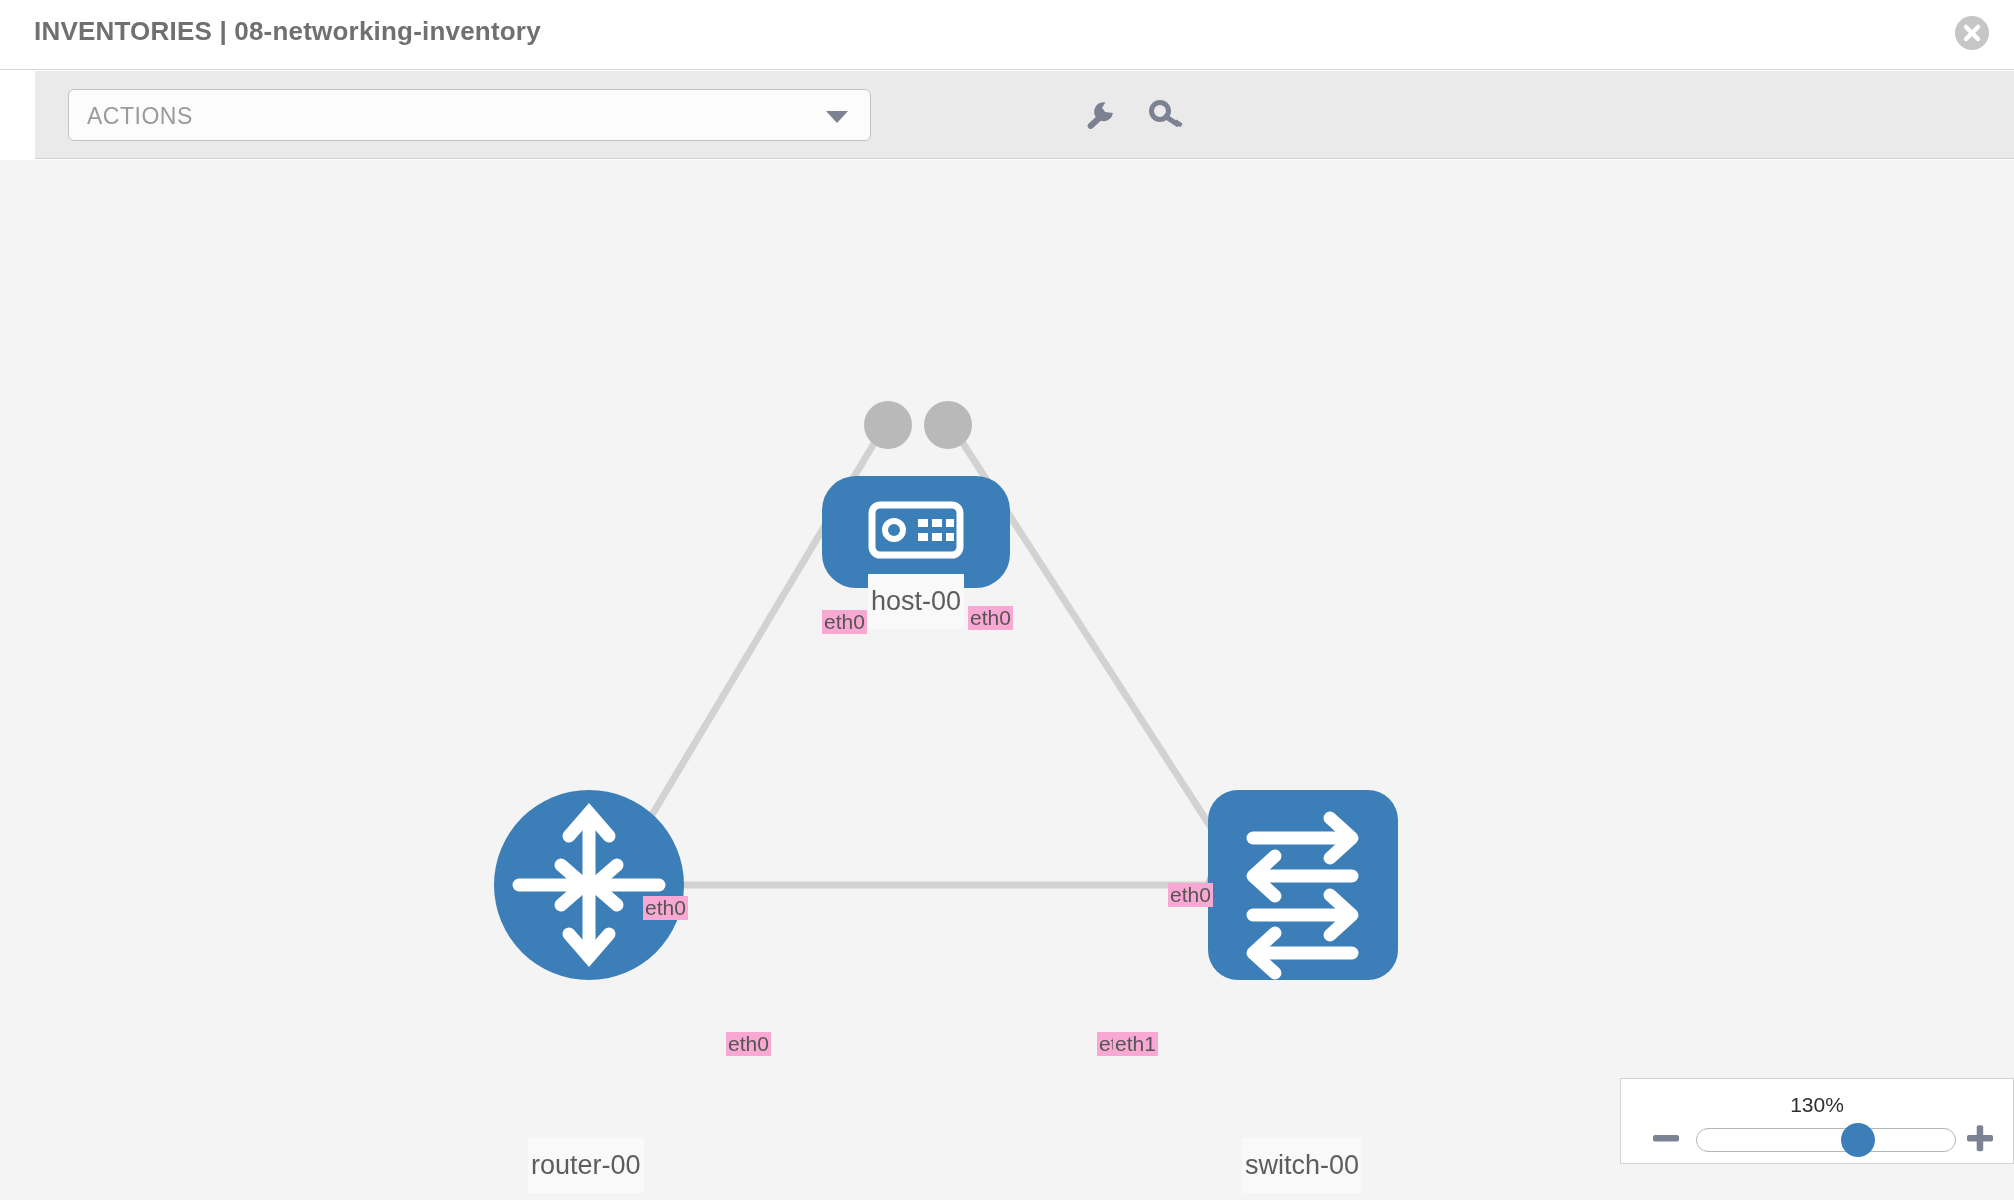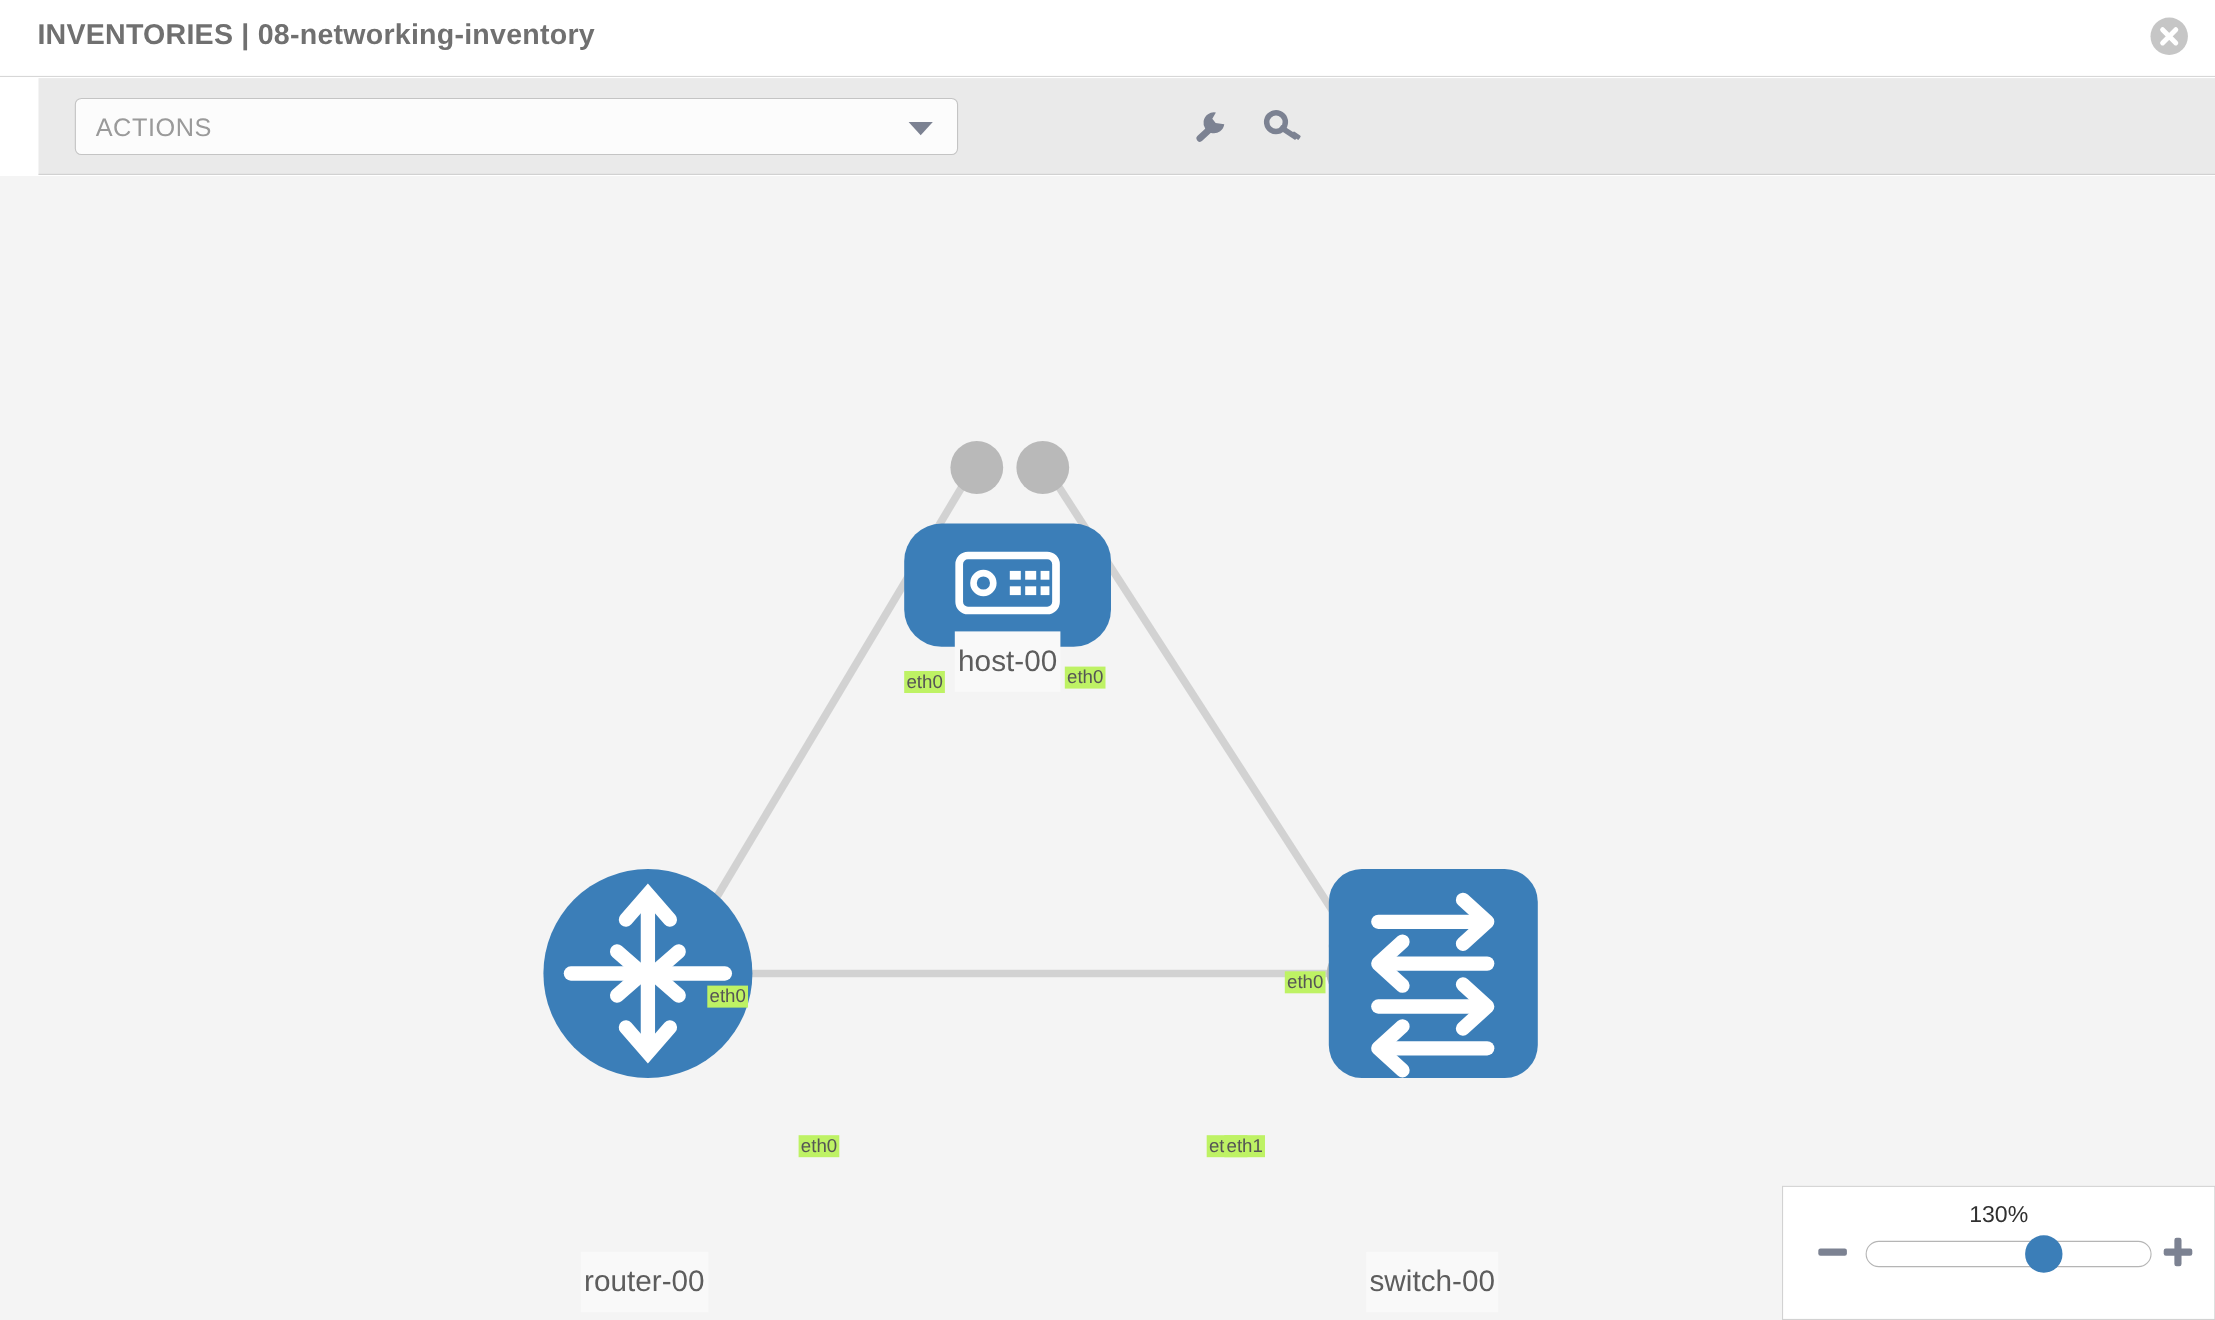--- a/index.html
+++ b/index.html
@@ -87,30 +87,30 @@
 
   .node-label {
     position: absolute;
     font-size: 27px; color: #5d5d5d;
     background: #f9f9f9;
     padding: 12px 3px;
     white-space: nowrap;
   }
   .if-label {
     position: absolute;
-    font-size: 17px; color: #555555;
-    background: #bef264;
+    font-size: 21px; color: #555555;
+    background: #f9a8d4;
     padding: 0 2px;
     white-space: nowrap;
   }
 
   
   .zoom-panel {
     position: absolute; left: 1620px; top: 1078px;
-    width: 394px; height: 122px;
+    width: 394px; height: 86px;
     background: #ffffff;
     border: 1px solid #d2d2d2;
   }
   .zoom-percent {
     position: absolute; left: 0; right: 0; top: 14px;
     text-align: center;
     font-size: 21px; color: #303030;
   }
   .zoom-minus, .zoom-plus {
     position: absolute; top: 42px;

